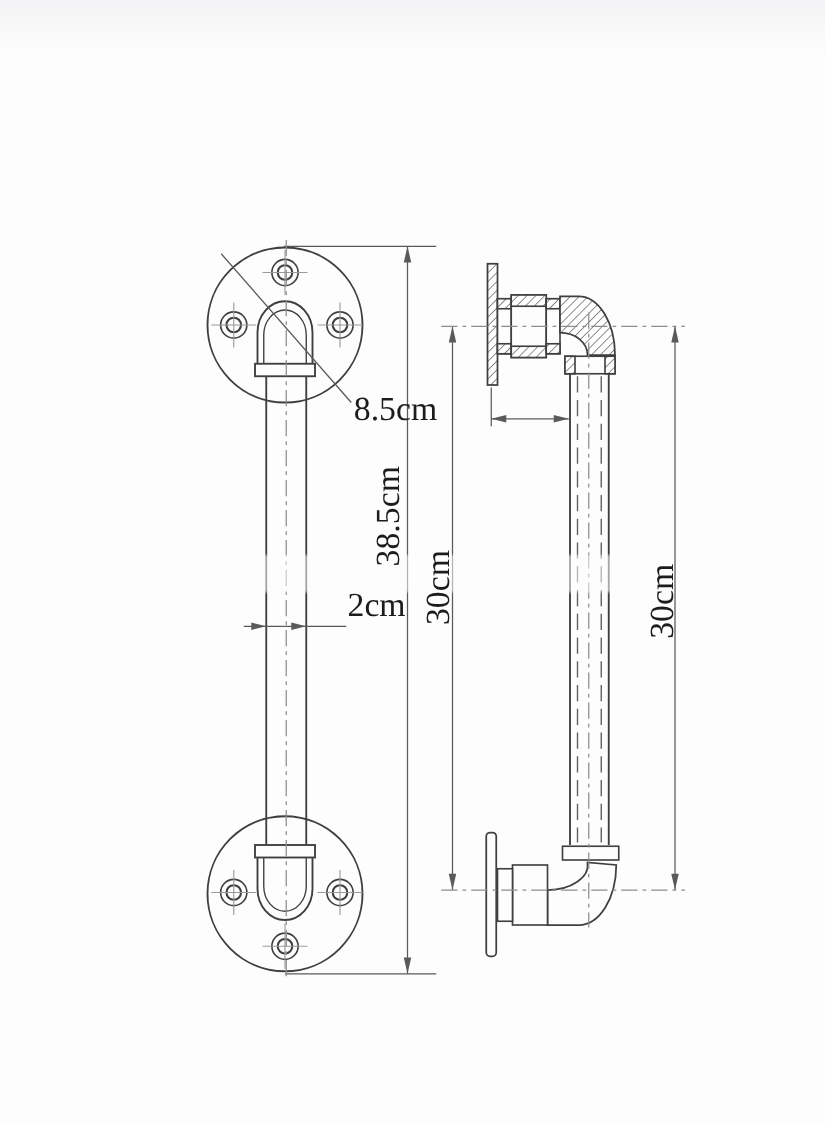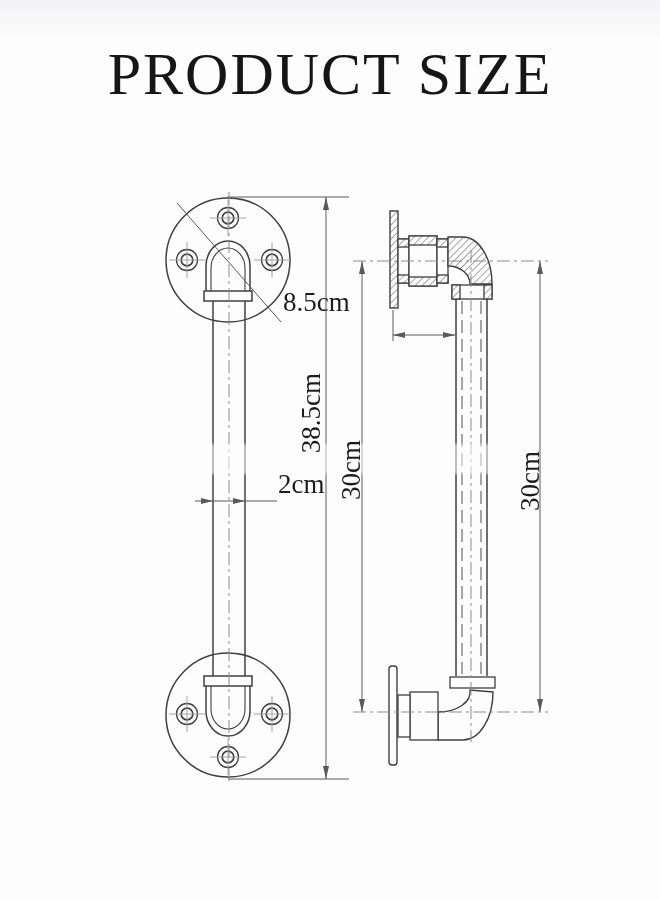--- a/index.html
+++ b/index.html
@@ -33,21 +33,20 @@
     pointer-events:none;
   }
 </style>
 </head>
 <body>
 
 <div class="stage">
 
   <div class="top-strip"></div>
 
-  <div class="page-title">PRODUCT SIZE</div>
 
   <svg class="drawing" width="660" height="900" viewBox="0 0 660 900">
     <defs>
       <pattern id="hatch" width="5" height="5" patternUnits="userSpaceOnUse" patternTransform="rotate(45)">
         <rect width="5" height="5" fill="#ffffff"></rect>
         <line x1="0" y1="0" x2="0" y2="5" stroke="#5a5a5a" stroke-width="1.1"></line>
       </pattern>
     </defs>
 
     <g stroke="#3f3f3f" fill="none" stroke-width="1.5">
@@ -195,21 +194,21 @@
     <g stroke="#8d8d8d" stroke-width="1" stroke-dasharray="13 4 3 4" fill="none">
       <line x1="229" y1="192" x2="229" y2="782"></line>
       <line x1="353" y1="261" x2="548" y2="261"></line>
       <line x1="353" y1="712" x2="548" y2="712"></line>
       <line x1="471" y1="250" x2="471" y2="742"></line>
     </g>
   </svg>
 
   <div class="watermark-smudge"></div>
 
-  <div class="dim-label" style="left:283px;top:289px;">8.5cm</div>
+  <div class="dim-label" style="left:283px;top:314px;">8.5cm</div>
 
   <div class="dim-label vertical" style="left:311px;top:413px;">38.5cm</div>
 
   <div class="dim-label" style="left:254px;top:471px;margin-left:24px;">2cm</div>
 
   <div class="dim-label vertical" style="left:351px;top:470px;">30cm</div>
 
   <div class="dim-label vertical" style="left:530px;top:481px;">30cm</div>
 
 </div>

